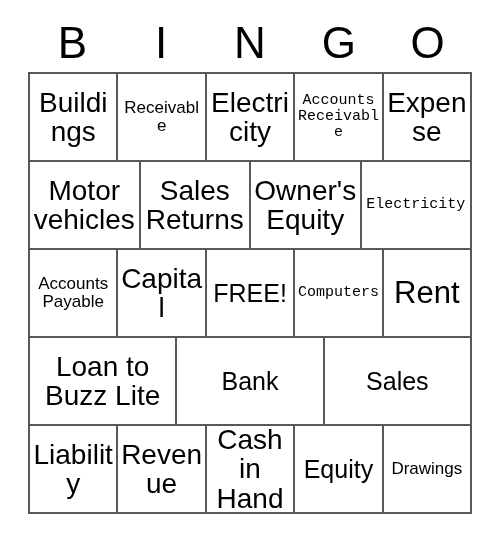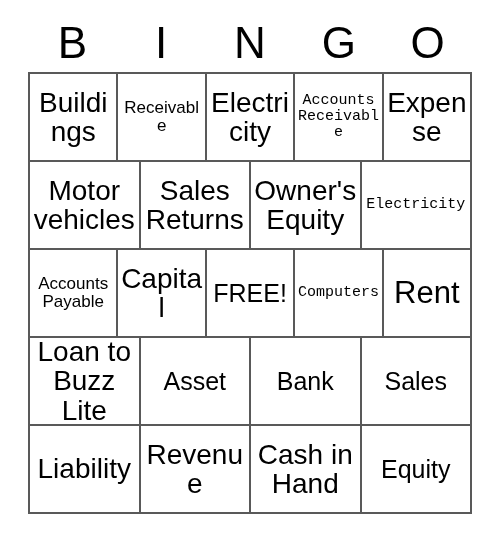--- a/index.html
+++ b/index.html
@@ -144,39 +144,39 @@
       <div class="cell">
           <span class="cell-text fs-xl">Rent</span>
         </div>
     </div>
 
     <div class="grid-row">
       <div class="cell">
           <span class="cell-text fs-md">Loan to Buzz Lite</span>
         </div>
       <div class="cell">
-          <span class="cell-text fs-lg">Asset</span>
-        </div>
-      <div class="cell">
           <span class="cell-text fs-lg">Bank</span>
         </div>
       <div class="cell">
           <span class="cell-text fs-lg">Sales</span>
         </div>
     </div>
 
     <div class="grid-row">
       <div class="cell">
           <span class="cell-text fs-md">Liability</span>
         </div>
       <div class="cell">
           <span class="cell-text fs-md">Revenue</span>
         </div>
       <div class="cell">
           <span class="cell-text fs-md">Cash in Hand</span>
         </div>
       <div class="cell">
           <span class="cell-text fs-lg">Equity</span>
         </div>
+      <div class="cell">
+          <span class="cell-text fs-sm">Drawings</span>
+        </div>
     </div>
 
   </div>
 </div>
 
 </body></html>

